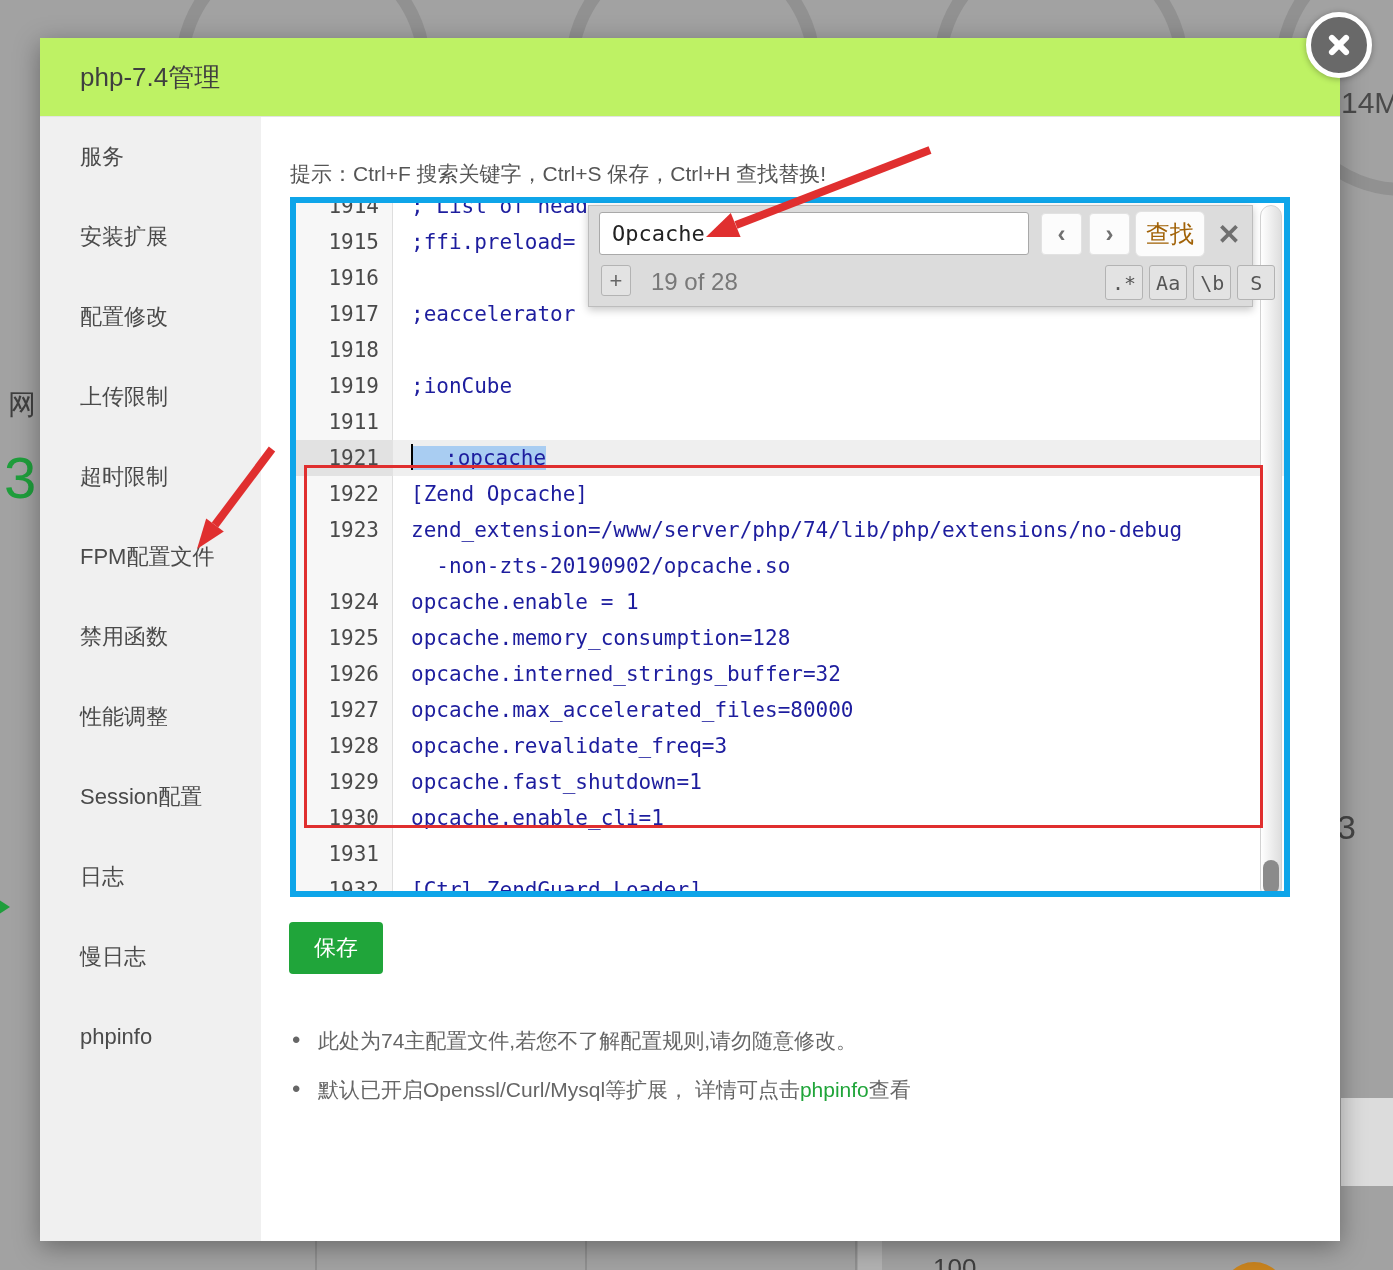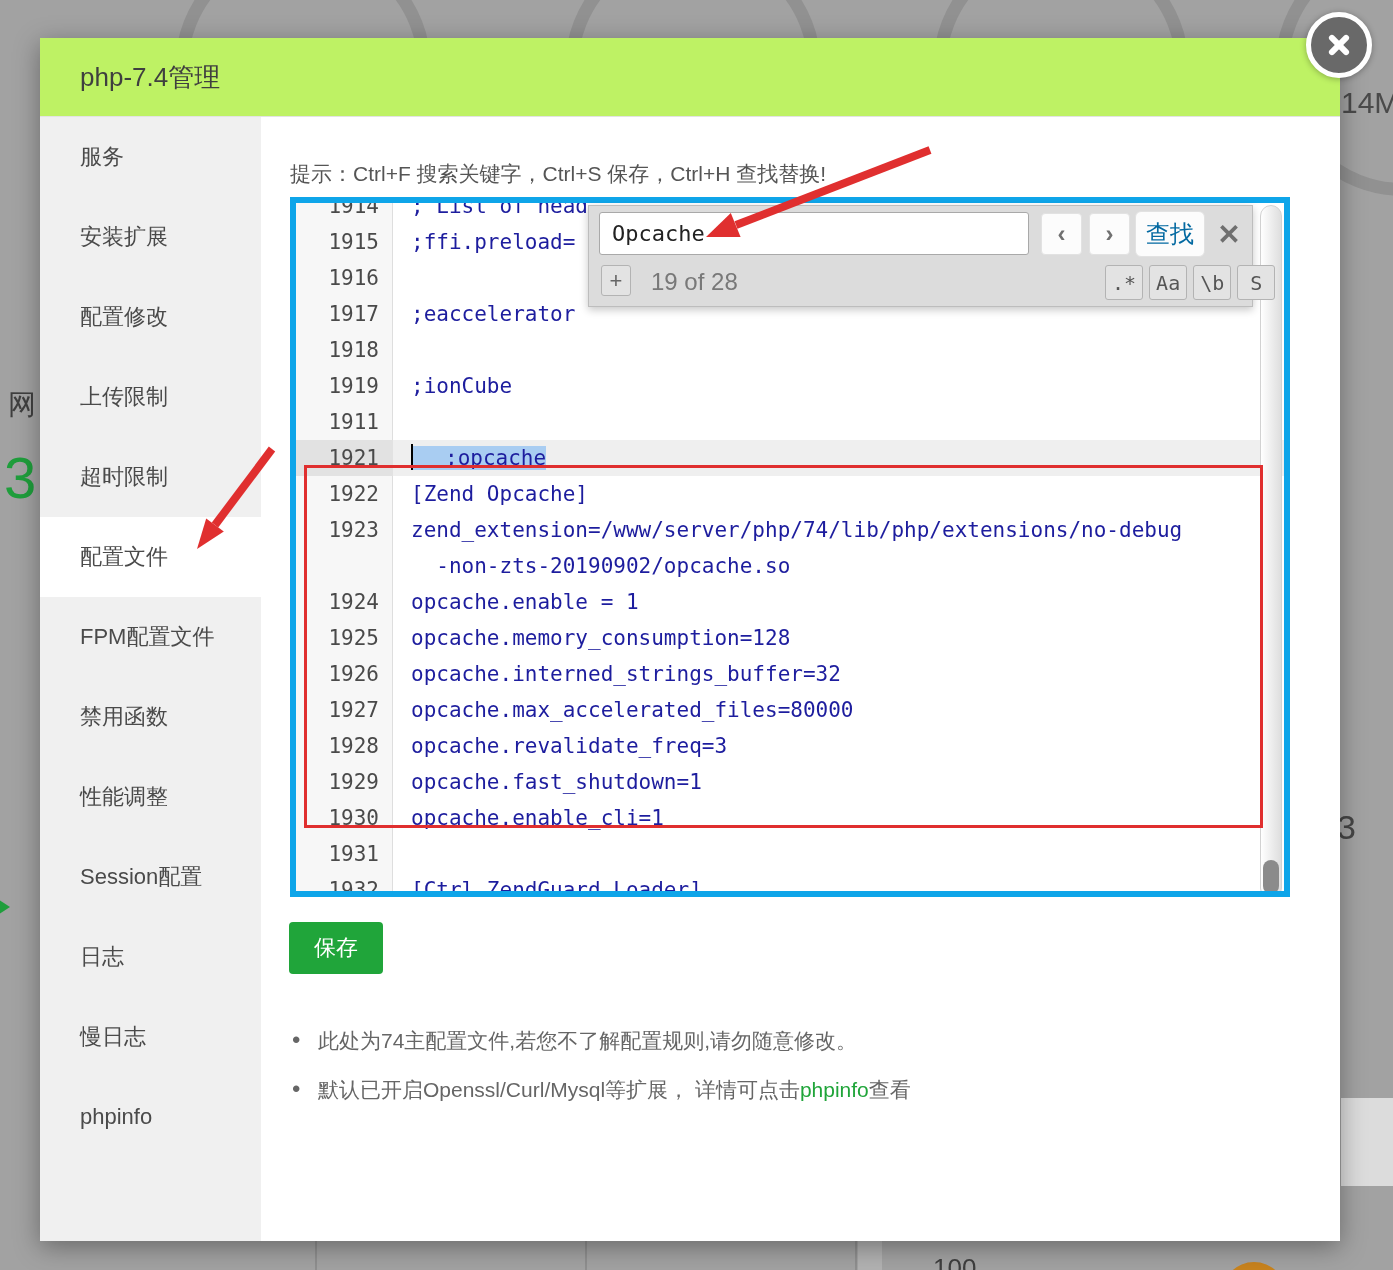--- a/index.html
+++ b/index.html
@@ -76,21 +76,21 @@
   .search-input{position:absolute;left:10px;top:6px;width:430px;height:43px;
     border:1px solid #a9a9a9;border-radius:3px;box-sizing:border-box;
     font-family:"DejaVu Sans Mono", monospace;font-size:22px;color:#222;
     padding:0 12px;background:#fff;outline:none;}
   .sp-btn{position:absolute;background:#fcfcfc;border:1px solid #e2e2e2;
     border-radius:4px;display:flex;align-items:center;justify-content:center;
     cursor:pointer;color:#707070;box-sizing:border-box;}
   .sp-prev{left:452px;top:7px;width:41px;height:42px;font-size:24px;font-weight:bold;}
   .sp-next{left:500px;top:7px;width:41px;height:42px;font-size:24px;font-weight:bold;}
   .sp-find{left:546px;top:5px;width:70px;height:46px;border-radius:6px;
-    font-size:24px;color:#0369a1;}
+    font-size:24px;color:#a16207;}
   .sp-close{position:absolute;left:624px;top:8px;width:32px;height:40px;
     font-size:28px;font-weight:bold;color:#6f6f6f;display:flex;align-items:center;
     justify-content:center;cursor:pointer;}
   .sp-plus{left:12px;top:59px;width:30px;height:31px;background:#e3e3e3;
     border:1px solid #b3b3b3;border-radius:3px;font-size:22px;color:#666;}
   .sp-count{position:absolute;left:62px;top:62px;font-size:24px;color:#787878;}
   .sp-opts{position:absolute;left:516px;top:59px;display:flex;gap:6px;}
   .sp-opt{height:33px;min-width:24px;padding:0 6px;background:#e3e3e3;
     border:1px solid #b3b3b3;border-radius:3px;display:flex;align-items:center;
     justify-content:center;font-size:20px;color:#555;cursor:pointer;
@@ -140,21 +140,20 @@
       <span class="bar b1"></span><span class="bar b2"></span>
     </span>
   </div>
 
   <div class="sidebar">
       <div class="sb-item">服务</div>
       <div class="sb-item">安装扩展</div>
       <div class="sb-item">配置修改</div>
       <div class="sb-item">上传限制</div>
       <div class="sb-item">超时限制</div>
-      <div class="sb-item active">配置文件</div>
       <div class="sb-item">FPM配置文件</div>
       <div class="sb-item">禁用函数</div>
       <div class="sb-item">性能调整</div>
       <div class="sb-item">Session配置</div>
       <div class="sb-item">日志</div>
       <div class="sb-item">慢日志</div>
       <div class="sb-item">phpinfo</div>
     </div>
 
   <div class="hint">提示：Ctrl+F 搜索关键字，Ctrl+S 保存，Ctrl+H 查找替换!</div>

